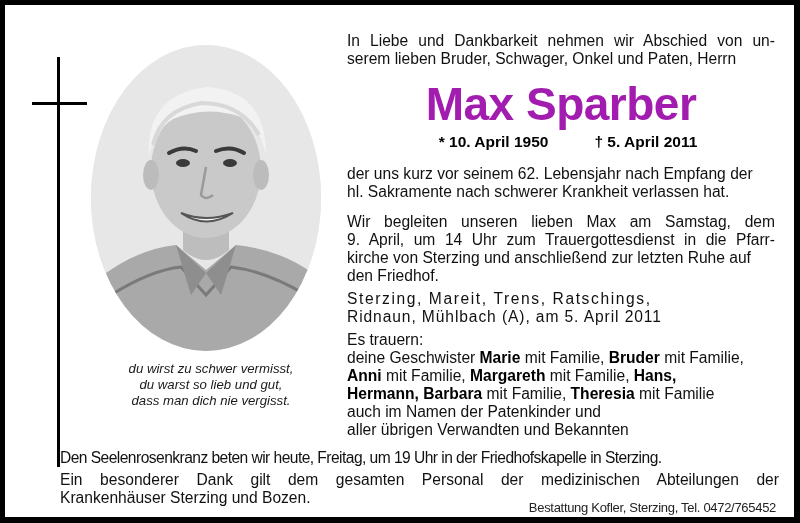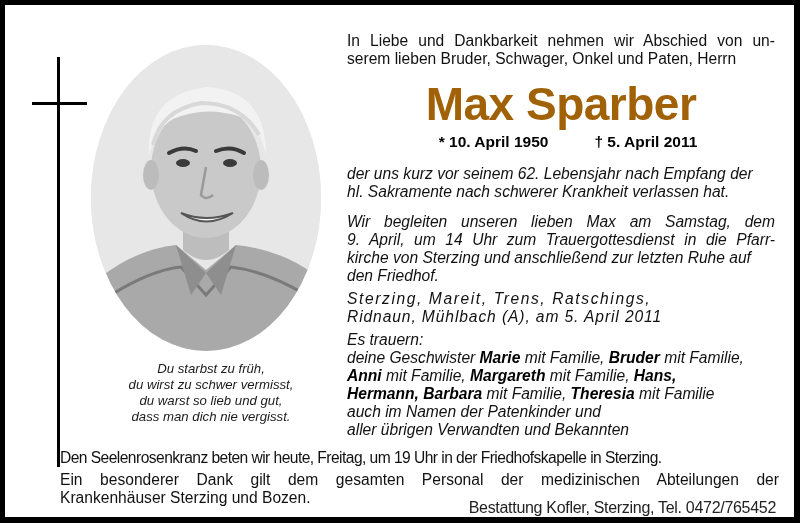--- a/index.html
+++ b/index.html
@@ -34,45 +34,45 @@
     }
     .poem div { white-space: nowrap; }
 
     .right {
       position: absolute; left: 342px; top: 27px; width: 428px;
       font-size: 15.6px; line-height: 18px; color: #111;
     }
     .intro div { white-space: nowrap; }
     .name {
       text-align: center; font-weight: bold; font-size: 46px; line-height: 46px;
-      letter-spacing: -0.5px; margin-top: 13px; color: #a16207;
+      letter-spacing: -0.5px; margin-top: 13px; color: #a21caf;
     }
     .dates {
       display: flex; justify-content: center; gap: 46px;
       font-weight: bold; font-size: 15.5px; line-height: 18px; margin-top: 6px; color: #000;
       padding-left: 14px;
       align-items: center;
     }
     .para { margin-top: 5px; }
-    .para div { white-space: nowrap; font-style: italic; }
+    .para div { white-space: nowrap; }
     .justify { text-align: justify; text-align-last: justify; }
     .spaced { letter-spacing: 1.6px; }
     .b { font-weight: bold; color: #000; }
     .gap-sm { margin-top: 12px; }
 
     .footer {
       position: absolute; left: 55px; top: 444px; width: 719px;
       font-size: 15.6px; line-height: 18px; color: #111;
     }
     .footer .line1 { white-space: nowrap; letter-spacing: -0.55px; }
     .footer .block2 { margin-top: 4px; }
     .footer .block2 .j { text-align: justify; text-align-last: justify; }
     .credit {
       position: absolute; right: 18px; top: 497px;
-      font-size: 16px; line-height: 12px; color: #222; letter-spacing: -0.3px;
+      font-size: 13px; line-height: 12px; color: #222; letter-spacing: -0.3px;
     }
   </style>
 </head>
 <body>
 
 <div class="frame">
 
   <div class="cross-v"></div>
   <div class="cross-h"></div>
 
@@ -102,21 +102,20 @@
       <ellipse cx="92" cy="118" rx="7" ry="4" fill="#3a3a3a"></ellipse>
       <ellipse cx="139" cy="118" rx="7" ry="4" fill="#3a3a3a"></ellipse>
 
       <path d="M115 122 L110 150 Q115 156 122 150" fill="none" stroke="#9a9a9a" stroke-width="2.5"></path>
 
       <path d="M90 168 Q115 185 142 168 Q115 178 90 168 Z" fill="#f5f5f5" stroke="#555" stroke-width="2"></path>
     </svg>
   </div>
 
   <div class="poem">
-    <div>Du starbst zu früh,</div>
     <div>du wirst zu schwer vermisst,</div>
     <div>du warst so lieb und gut,</div>
     <div>dass man dich nie vergisst.</div>
   </div>
 
   <div class="right">
     <div class="intro">
       <div class="justify">In Liebe und Dankbarkeit nehmen wir Abschied von un-</div>
       <div>serem lieben Bruder, Schwager, Onkel und Paten, Herrn</div>
     </div>

